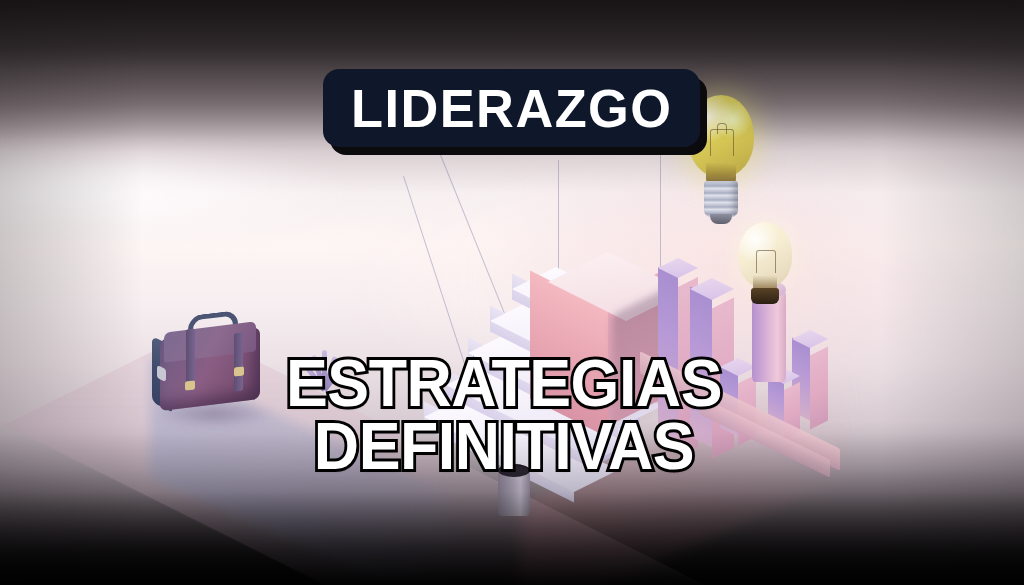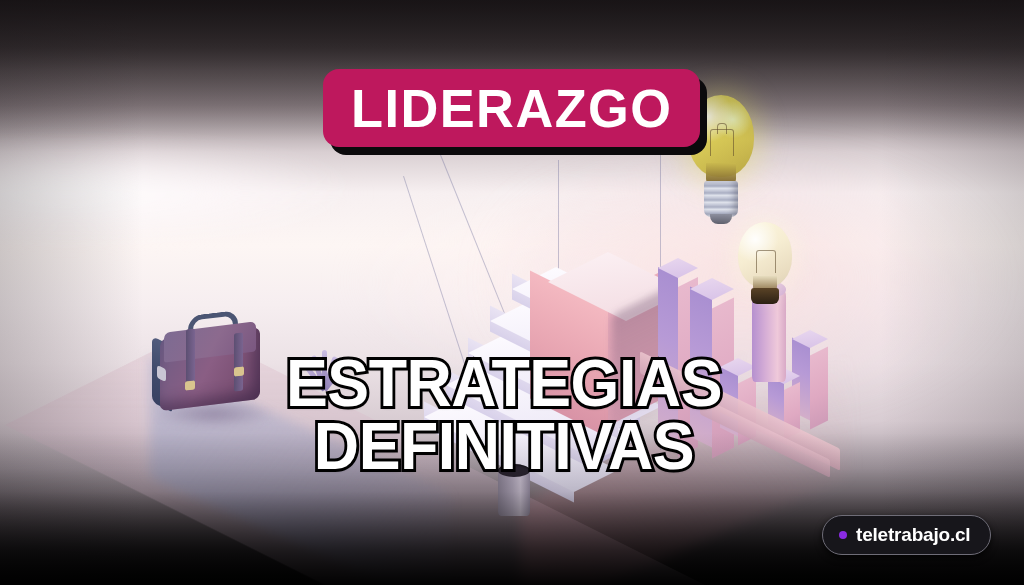--- a/index.html
+++ b/index.html
@@ -567,28 +567,24 @@
       <div class="filament" style="left:18px; top:28px; width:18px; height:22px; border-radius:3px 3px 0 0;"></div>
       <div class="neck"></div>
       <div class="base"></div>
     </div>
   </div>
 
   <div class="bg-vignette"></div>
 
   <div class="badge-wrap">
     <div class="badge-shadow"></div>
-    <div class="badge" style="background:#be185d;">
+    <div class="badge" style="background:#0f172a;">
       <span class="badge-label">LIDERAZGO</span>
     </div>
   </div>
 
   <div class="headline">
     <span class="line">ESTRATEGIAS</span>
     <span class="line">DEFINITIVAS</span>
   </div>
 
-  <div class="logo-pill">
-    <span class="logo-dot"></span>
-    <span class="logo-text">teletrabajo.cl</span>
-  </div>
 
 </div>
 
 </body></html>

